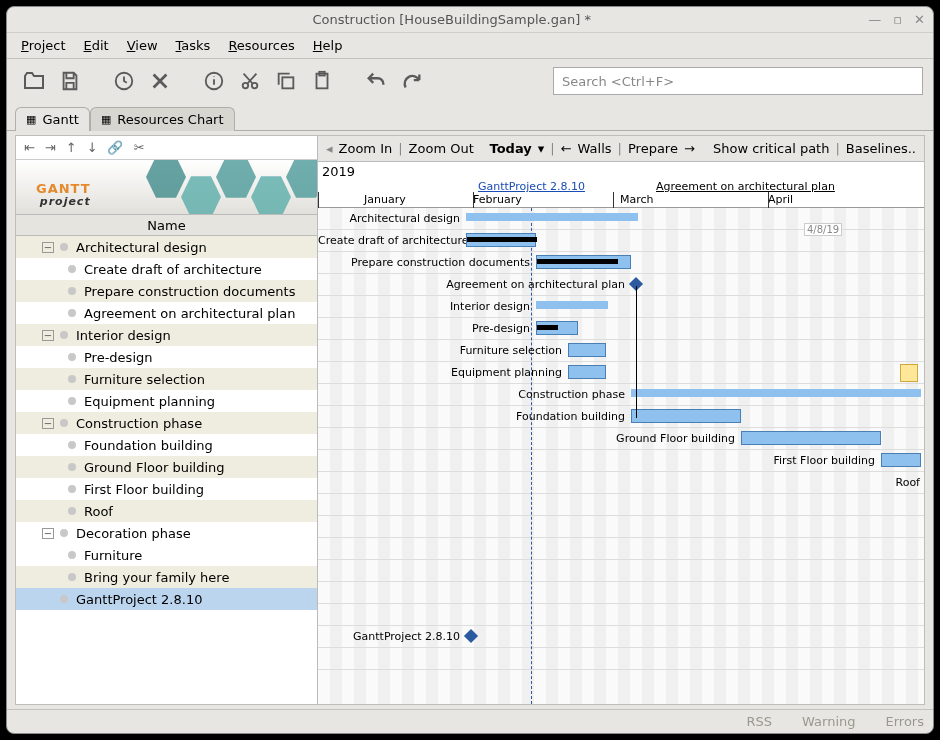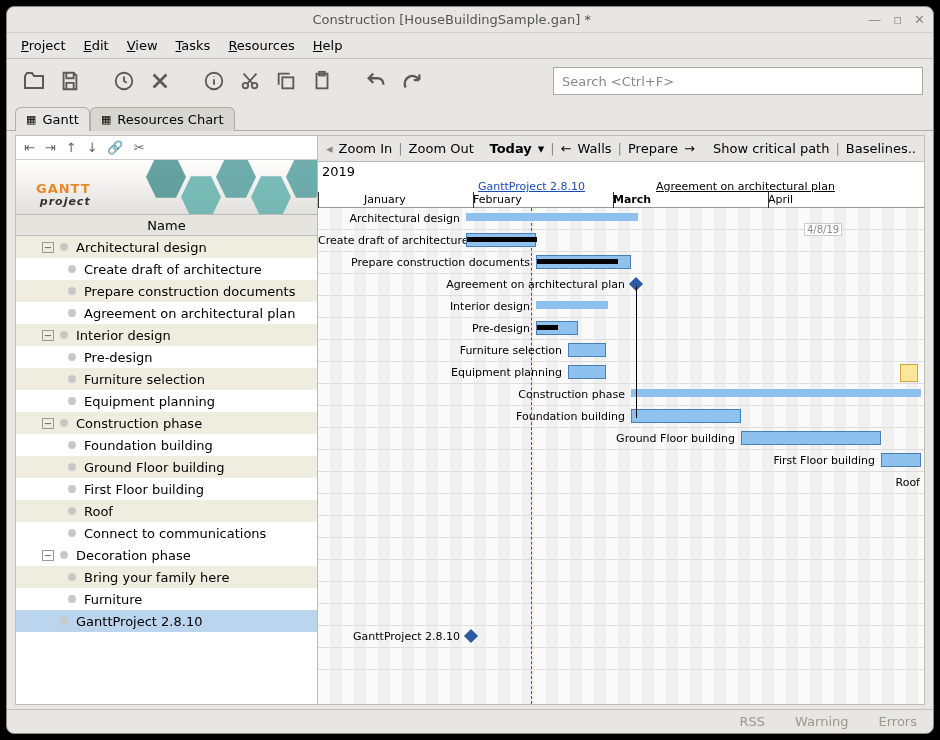--- a/index.html
+++ b/index.html
@@ -54,21 +54,21 @@
 .grow{position:absolute;left:0;right:0;height:22px;border-bottom:1px solid #ddd;}
 .gbar{position:absolute;height:14px;background:#8fc1ef;border:1px solid #4a7fb5;}
 .gbar.summary{height:8px;background:#8fc1ef;border:none;}
 .gbar .prog{position:absolute;left:0;top:3px;height:5px;background:#000;}
 .glabel{position:absolute;font-size:11px;text-align:right;white-space:nowrap;}
 .milestone{position:absolute;width:10px;height:10px;background:#2c5aa0;transform:rotate(45deg);}
 .today{position:absolute;top:0;bottom:0;border-left:1.5px dashed #2c5aa0;}
 .note{position:absolute;width:18px;height:18px;background:#ffe79a;border:1px solid #cfa93e;}
 .dateBadge{position:absolute;font-size:10px;color:#888;border:1px solid #ccc;padding:0 2px;background:#fff;}
 .dep{position:absolute;border-left:1px solid #000;}
-.statusbar{height:24px;display:flex;align-items:center;justify-content:flex-end;gap:30px;padding:0 16px;color:#9a988f;border-top:1px solid #c4c2bd;}
+.statusbar{height:24px;display:flex;align-items:center;justify-content:flex-end;gap:30px;padding:0 9px;color:#9a988f;border-top:1px solid #c4c2bd;}
 svg{display:block;}
 </style>
 </head>
 <body>
 
 <div class="window">
   <div class="titlebar">
     <span style="width:20px"></span>
     <span class="title">Construction [HouseBuildingSample.gan] *</span>
     <span class="ctrls">
@@ -237,39 +237,34 @@
             <span class="ind2"></span>
             <span class="bullet"></span>
             <span>First Floor building</span>
           </div>
           <div class="trow odd">
             <span class="ind2"></span>
             <span class="bullet"></span>
             <span>Roof</span>
           </div>
           <div class="trow ">
-            <span class="ind2"></span>
-            <span class="bullet"></span>
-            <span>Connect to communications</span>
-          </div>
-          <div class="trow ">
             <span class="ind1"></span>
             <span class="exp">−</span>
             <span class="bullet"></span>
             <span>Decoration phase</span>
           </div>
+          <div class="trow ">
+            <span class="ind2"></span>
+            <span class="bullet"></span>
+            <span>Furniture</span>
+          </div>
           <div class="trow odd">
             <span class="ind2"></span>
             <span class="bullet"></span>
             <span>Bring your family here</span>
-          </div>
-          <div class="trow ">
-            <span class="ind2"></span>
-            <span class="bullet"></span>
-            <span>Furniture</span>
           </div>
           <div class="trow  sel">
             <span class="ind1"></span>
             <span style="width:18px;display:inline-block"></span>
             <span class="bullet"></span>
             <span>GanttProject 2.8.10</span>
           </div>
         </div>
     </div>
 
@@ -292,21 +287,21 @@
         <span class="item">Show critical path</span>
         <span class="sep">|</span>
         <span class="item">Baselines..</span>
       </div>
       <div class="timeline">
         <span class="year">2019</span>
       <span class="month" style="left: 0px; margin-left: 46px;">January</span>
           <div class="annline" style="left: 0px;"></div>
           <span class="month" style="left: 155px;">February</span>
           <div class="annline" style="left: 155px;"></div>
-          <span class="month" style="left: 295px; font-weight: bold;">March</span>
+          <span class="month" style="left: 302px;">March</span>
           <div class="annline" style="left: 295px;"></div>
           <span class="month" style="left: 450px;">April</span>
           <div class="annline" style="left: 450px;"></div>
           <span class="link" style="left: 160px;">GanttProject 2.8.10</span>
           <span class="ann" style="left: 338px;">Agreement on architectural plan</span>
         </div>
       <div class="ganttarea">
           <div class="grow" style="top: 0px;"></div>
           <div class="grow" style="top: 22px;"></div>
           <div class="grow" style="top: 44px;"></div>

